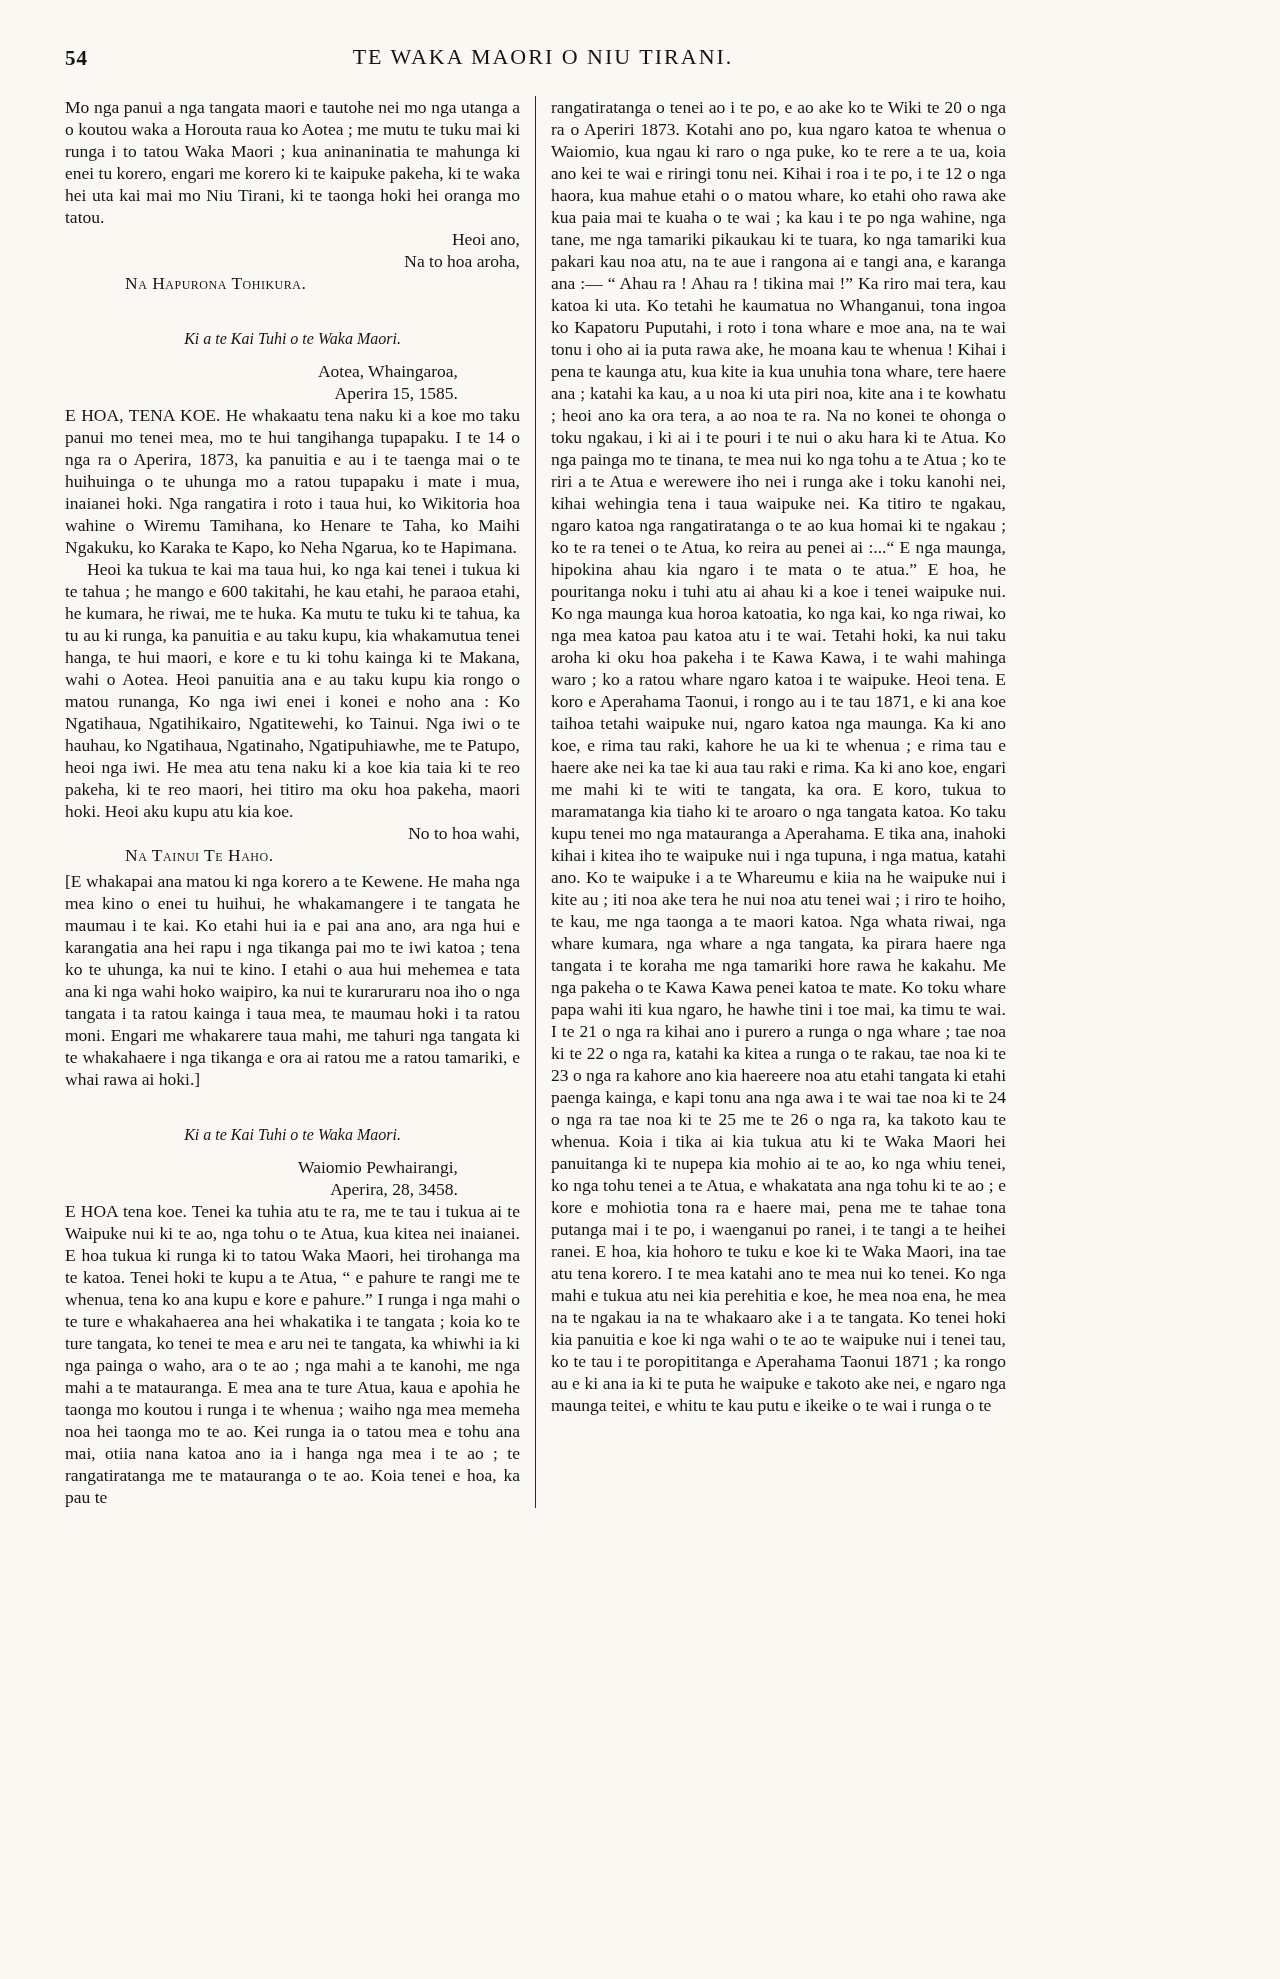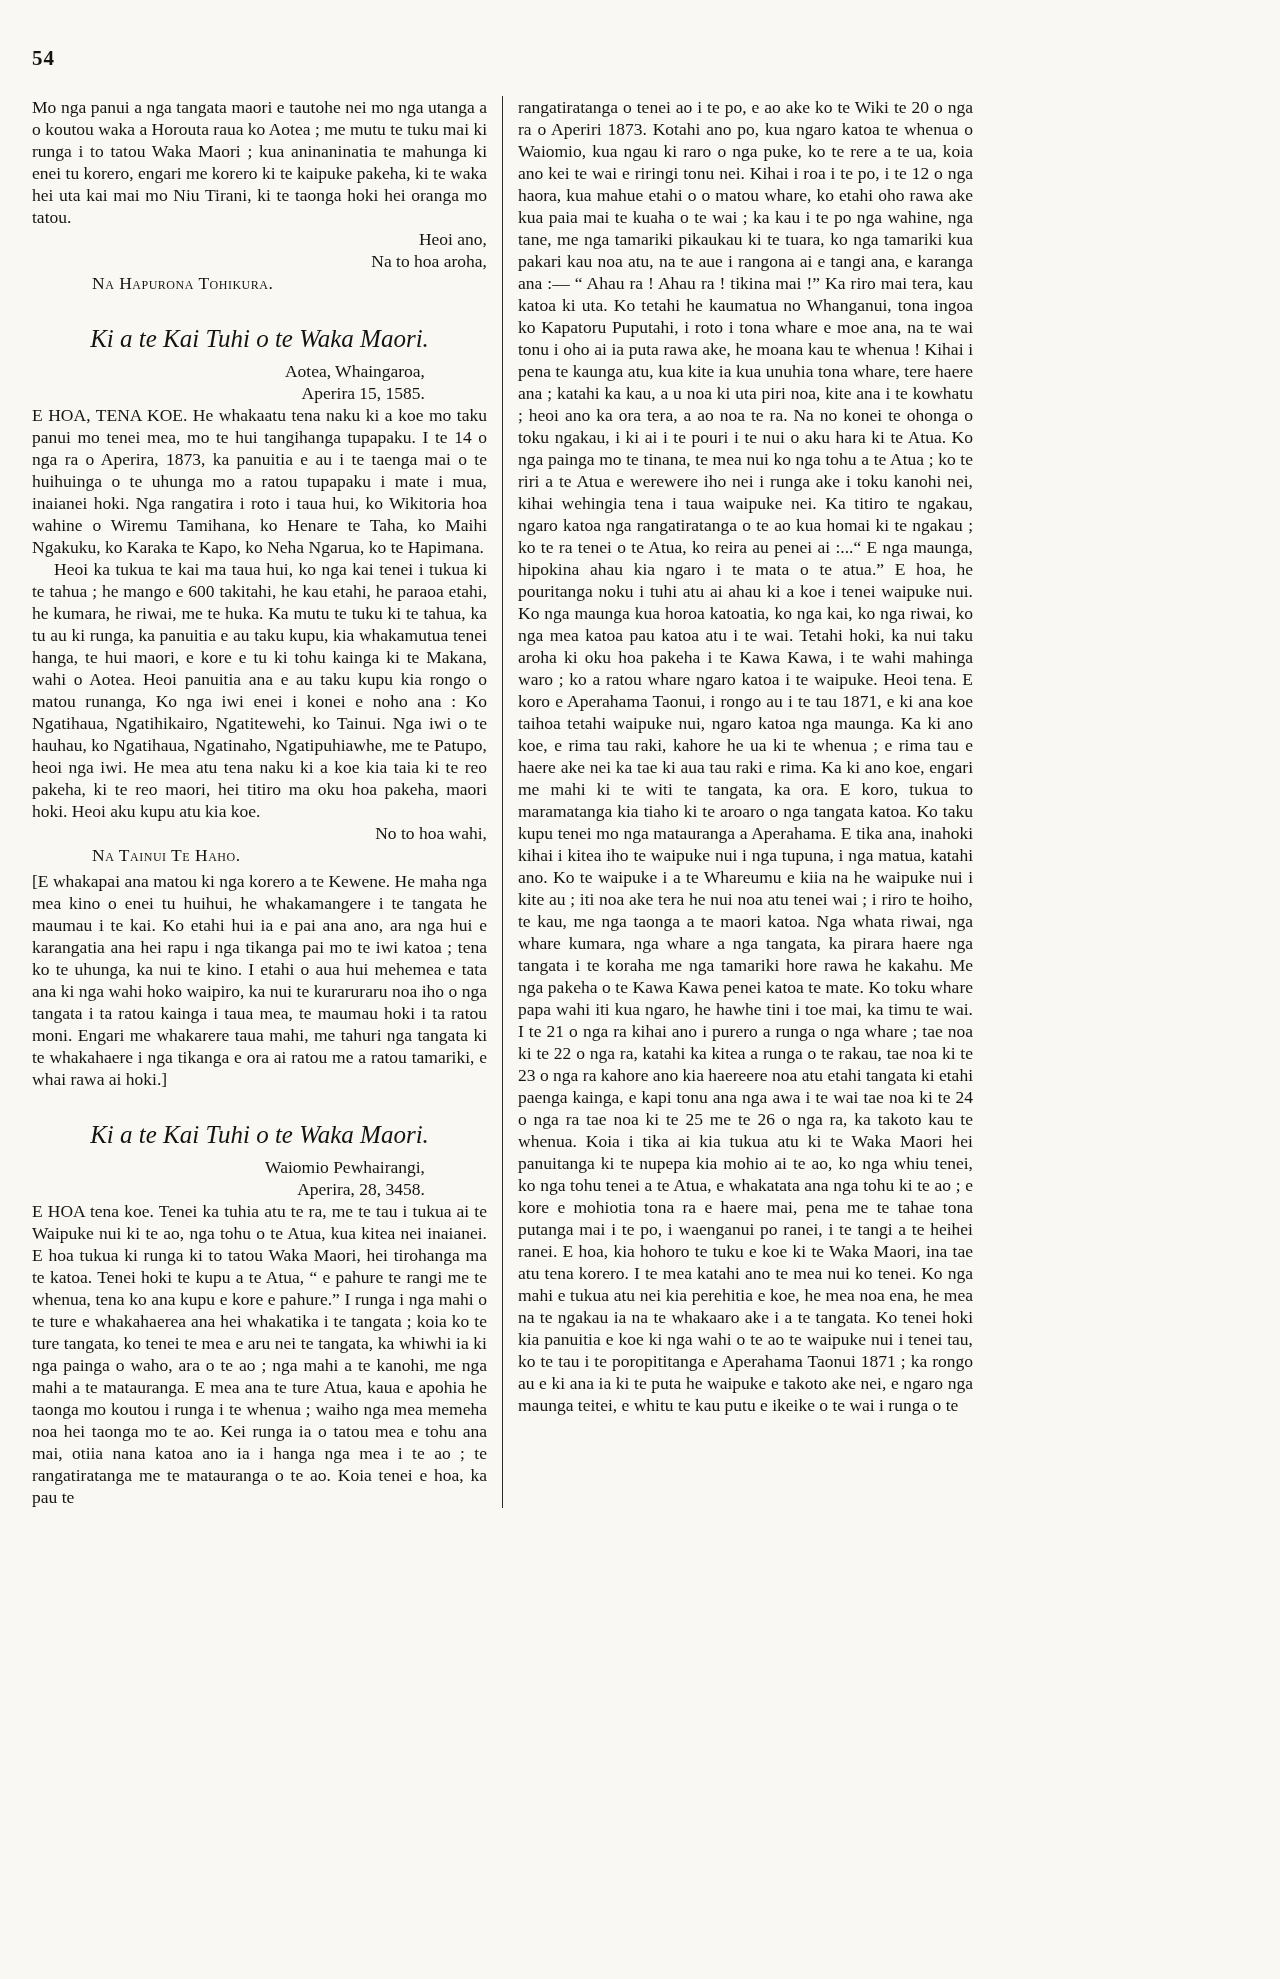--- a/index.html
+++ b/index.html
@@ -14,21 +14,21 @@
     background: #f9f8f3;
     color: #161412;
     font-family: "Liberation Serif", "DejaVu Serif", serif;
     overflow: hidden;
     box-sizing: border-box;
     padding-top: 44px;
   }
   .content {
     position: relative;
     width: 956px;
-    margin-left: 32px;
+    margin-left: 65px;
   }
   .masthead {
     position: relative;
     height: 38px;
     margin-bottom: 14px;
   }
   .pageno {
     position: absolute;
     left: 0;
     top: 2px;
@@ -70,39 +70,40 @@
   .closing.step1 { padding-left: 10px; }
   .signature {
     text-align: left;
     padding-left: 60px;
     font-variant: small-caps;
     letter-spacing: 0.5px;
   }
   .letter-heading {
     margin: 34px 0 10px 0;
     text-align: center;
-    font-size: 25px;
+    font-size: 16px;
     font-weight: normal;
     font-style: italic;
   }
   .dateline {
     text-align: right;
     padding-right: 62px;
   }
   .ed-note { text-indent: 0; }
   .spacer-small { height: 4px; }
 </style>
 </head>
 <body>
 
 <div class="sheet">
   <div class="content">
 
     <header class="masthead">
       <span class="pageno">54</span>
+      <h1 class="title">TE WAKA MAORI O NIU TIRANI.</h1>
     </header>
 
     <div class="columns">
 
       <div class="col left">
         <p class="body-text noindent">Mo nga panui a nga tangata maori e tautohe nei mo nga utanga a o koutou waka a Horouta raua ko Aotea ; me mutu te tuku mai ki runga i to tatou Waka Maori ; kua aninaninatia te mahunga ki enei tu korero, engari me korero ki te kaipuke pakeha, ki te waka hei uta kai mai mo Niu Tirani, ki te taonga hoki hei oranga mo tatou.</p>
         <p class="closing">Heoi ano,</p>
         <p class="closing step1">Na to hoa aroha,</p>
         <p class="signature">Na Hapurona Tohikura.</p>
 

